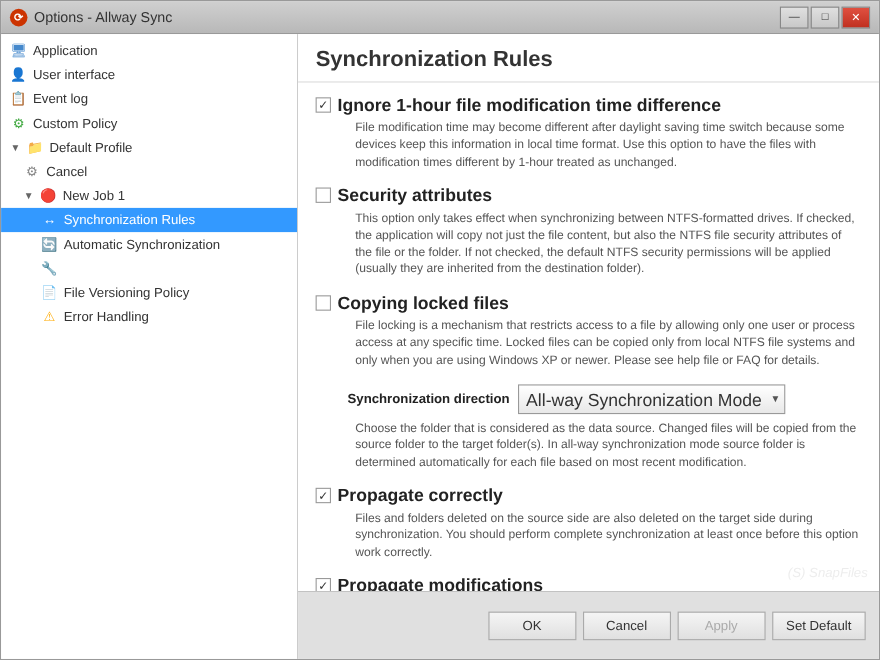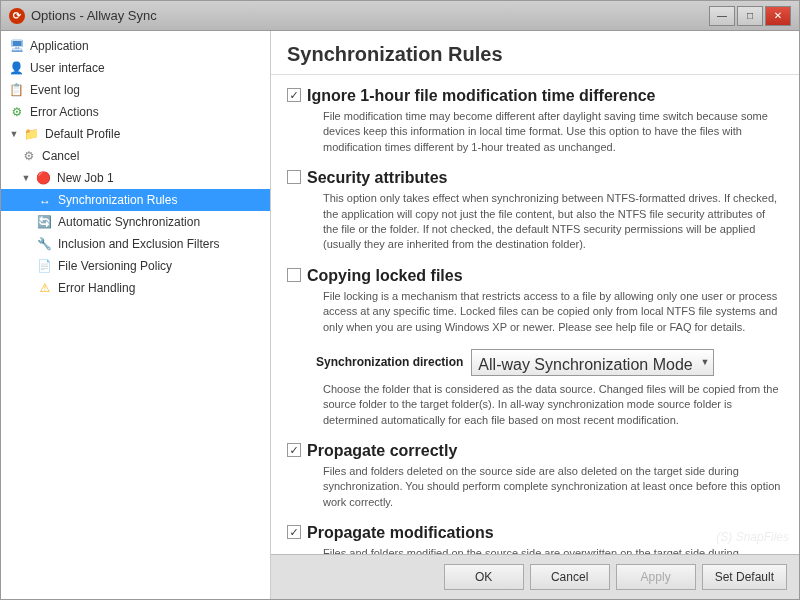--- a/index.html
+++ b/index.html
@@ -211,21 +211,21 @@
       content: '▼';
       position: absolute;
       right: 5px;
       top: 50%;
       transform: translateY(-50%);
       font-size: 9px;
       color: #555;
       pointer-events: none;
     }
     .footer {
-      height: 45px;
+      height: 62px;
       background: #e0e0e0;
       border-top: 1px solid #bbb;
       display: flex;
       align-items: center;
       justify-content: flex-end;
       padding: 0 12px;
       gap: 6px;
       flex-shrink: 0;
     }
     .footer-btn {
@@ -285,21 +285,21 @@
         <span>User interface</span>
       </div>
 
       <div class="sidebar-item indent0">
         <span class="sidebar-icon icon-event">📋</span>
         <span>Event log</span>
       </div>
 
       <div class="sidebar-item indent0">
         <span class="sidebar-icon icon-custom">⚙</span>
-        <span>Error Actions</span>
+        <span>Custom Policy</span>
       </div>
 
       <div class="sidebar-item indent0">
         <span class="tree-toggle">▼</span>
         <span class="sidebar-icon icon-profile">📁</span>
         <span>Default Profile</span>
       </div>
 
       <div class="sidebar-item indent1">
         <span class="sidebar-icon icon-general">⚙</span>
@@ -317,21 +317,20 @@
         <span>Synchronization Rules</span>
       </div>
 
       <div class="sidebar-item indent2">
         <span class="sidebar-icon icon-auto">🔄</span>
         <span>Automatic Synchronization</span>
       </div>
 
       <div class="sidebar-item indent2">
         <span class="sidebar-icon icon-filter">🔧</span>
-        <span>Inclusion and Exclusion Filters</span>
       </div>
 
       <div class="sidebar-item indent2">
         <span class="sidebar-icon icon-version">📄</span>
         <span>File Versioning Policy</span>
       </div>
 
       <div class="sidebar-item indent2">
         <span class="sidebar-icon icon-error">⚠</span>
         <span>Error Handling</span>

